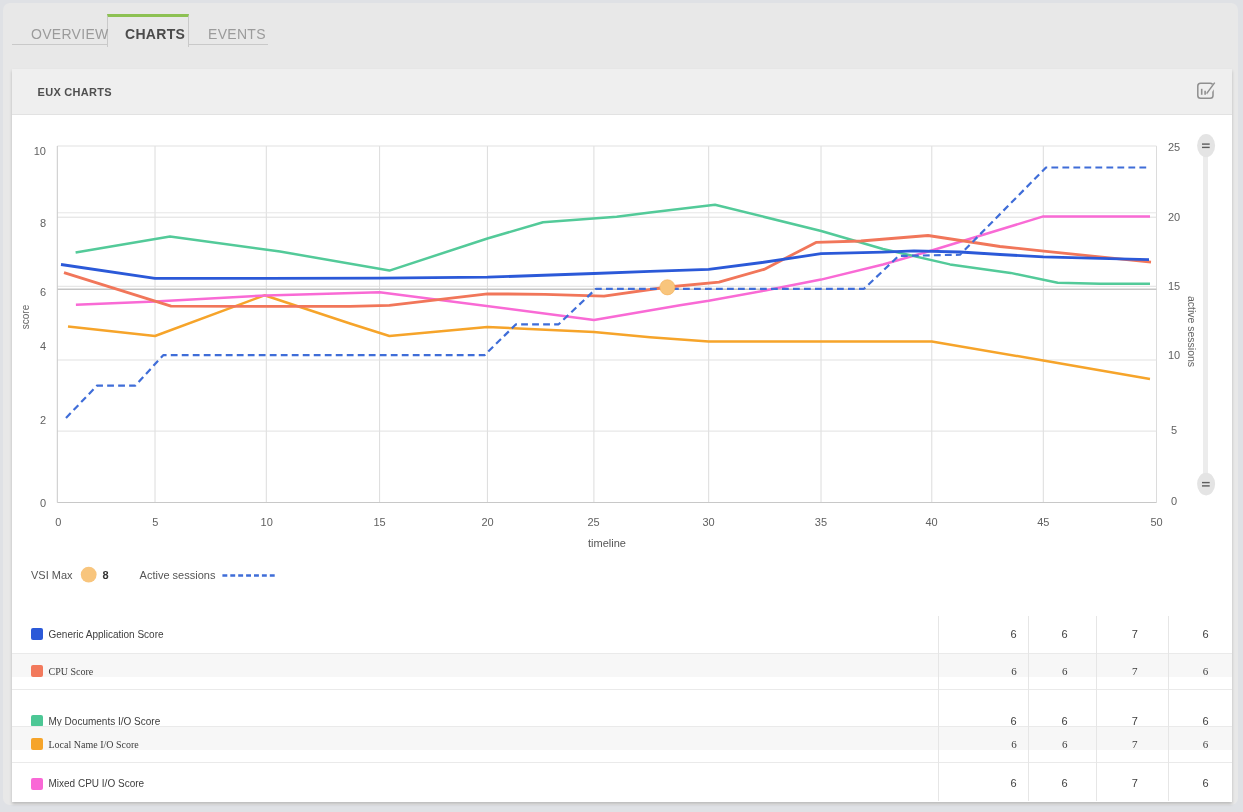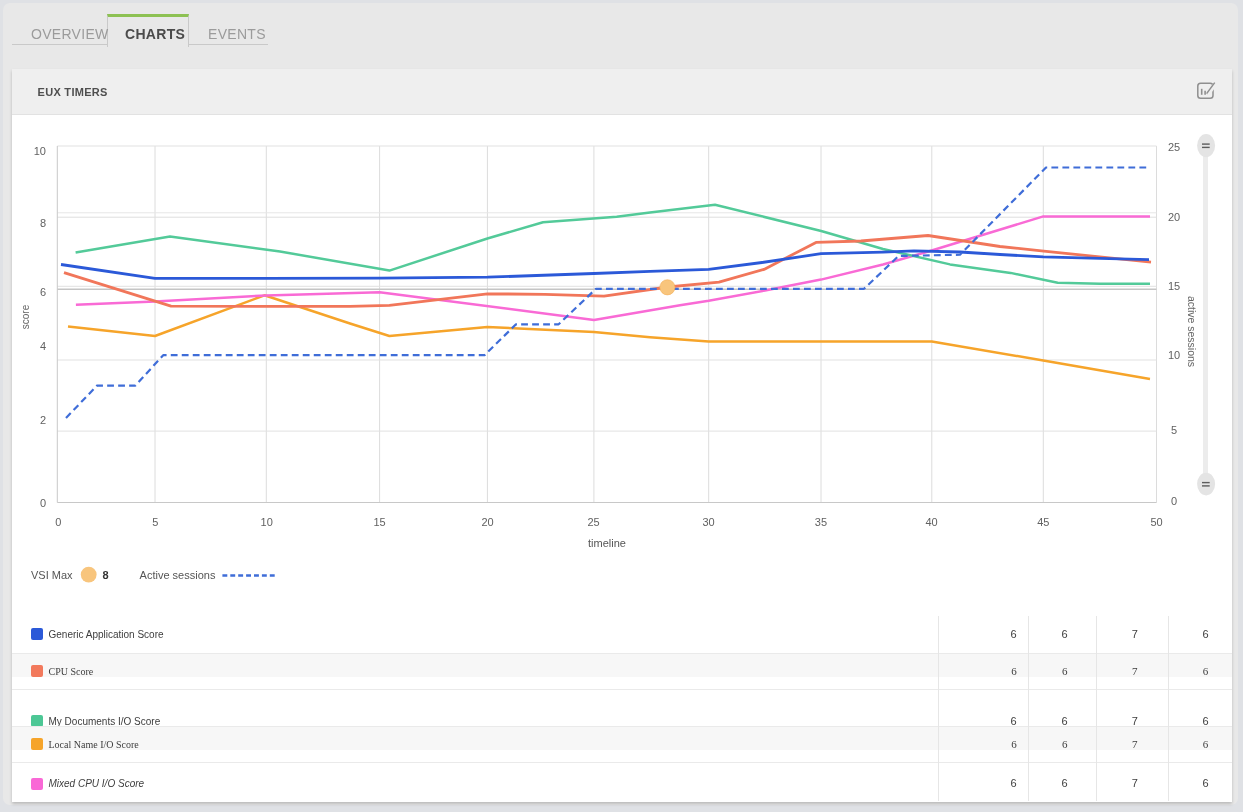--- a/index.html
+++ b/index.html
@@ -32,21 +32,21 @@
 
   <div class="tabline" style="left:12px;width:95px;"></div>
   <div class="tabline" style="left:189px;width:79px;"></div>
   <div class="tabactive"></div>
   <div class="tabtxt" style="left:31px;">OVERVIEW</div>
   <div class="tabtxt" style="left:125px;color:#4b4b4b;font-weight:bold;">CHARTS</div>
   <div class="tabtxt" style="left:208px;">EVENTS</div>
 
   <div class="card">
     <div class="cardhead"></div>
-    <div class="cardtitle">EUX TIMERS</div>
+    <div class="cardtitle">EUX CHARTS</div>
   </div>
 
   <svg class="abs" style="left:0;top:0;z-index:10;" width="1243" height="812" viewBox="0 0 1243 812">
 
     <g stroke="#dcdcdc" stroke-width="1">
       <line x1="155" y1="146" x2="155" y2="502.5"></line>
       <line x1="266.3" y1="146" x2="266.3" y2="502.5"></line>
       <line x1="379.6" y1="146" x2="379.6" y2="502.5"></line>
       <line x1="487.4" y1="146" x2="487.4" y2="502.5"></line>
       <line x1="593.9" y1="146" x2="593.9" y2="502.5"></line>
@@ -171,21 +171,21 @@
     <div class="row alt" style="top:130.5px;">
       <div class="rsq" style="background:#f6a42a;"></div>
       <span class="rname">Local Name I/O Score</span>
       <span class="v95">6</span>
       <span class="vc" style="left:1018.4px;width:68.5px;">6</span>
       <span class="vc" style="left:1087.2px;width:71.3px;">7</span>
       <span class="vc" style="left:1155.5px;width:76px;">6</span>
     </div>
     <div class="row" style="top:167.5px;height:39px;">
       <div class="rsq" style="background:#f968d6;top:15px;"></div>
-      <span class="rname" style="top:15.5px;font-style:italic;">Mixed CPU I/O Score</span>
+      <span class="rname" style="top:15.5px;">Mixed CPU I/O Score</span>
       <span class="v95" style="top:14.5px;">6</span>
       <span class="vc" style="left:1018.4px;width:68.5px;top:14.5px;">6</span>
       <span class="vc" style="left:1087.2px;width:71.3px;top:14.5px;">7</span>
       <span class="vc" style="left:1155.5px;width:76px;top:14.5px;">6</span>
     </div>
     <div class="hsep" style="top:57.5px;"></div>
     <div class="hsep" style="top:94px;"></div>
     <div class="hsep" style="top:130.5px;"></div>
     <div class="hsep" style="top:167px;"></div>
 

